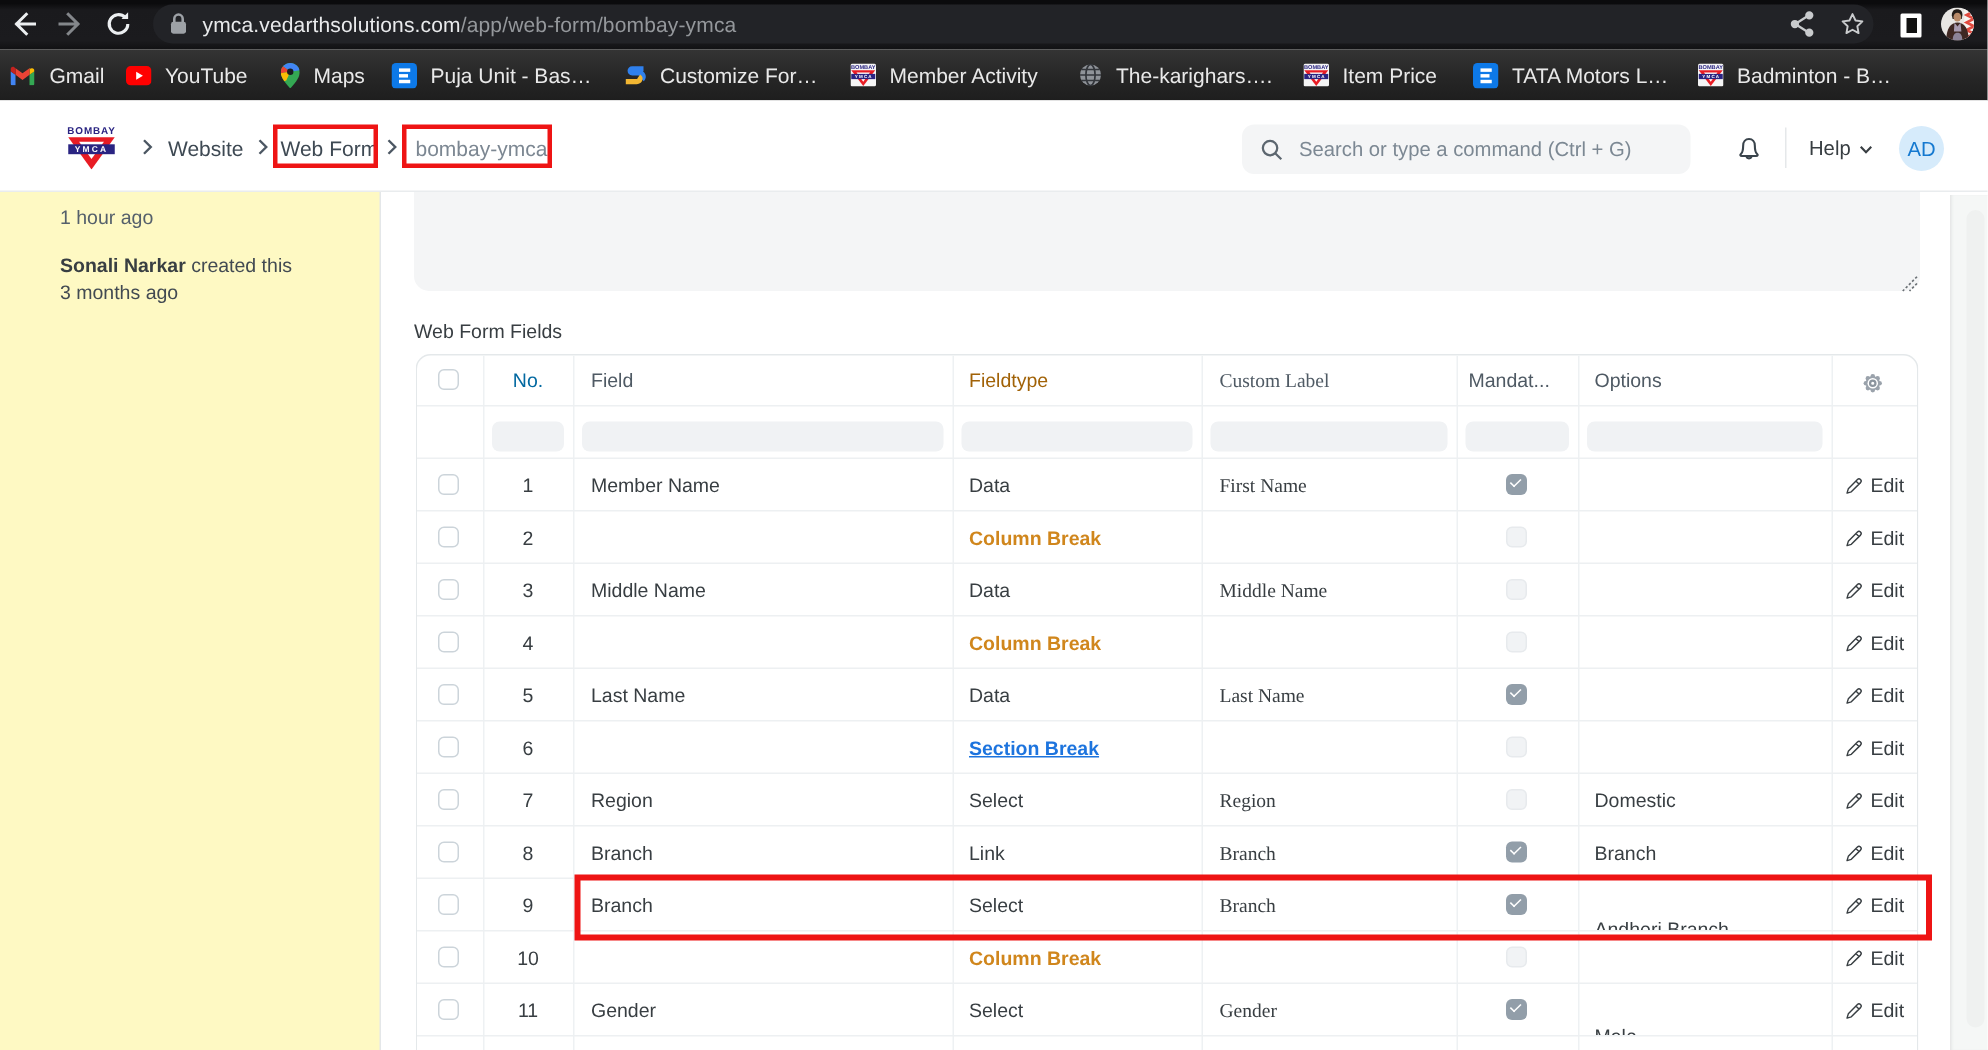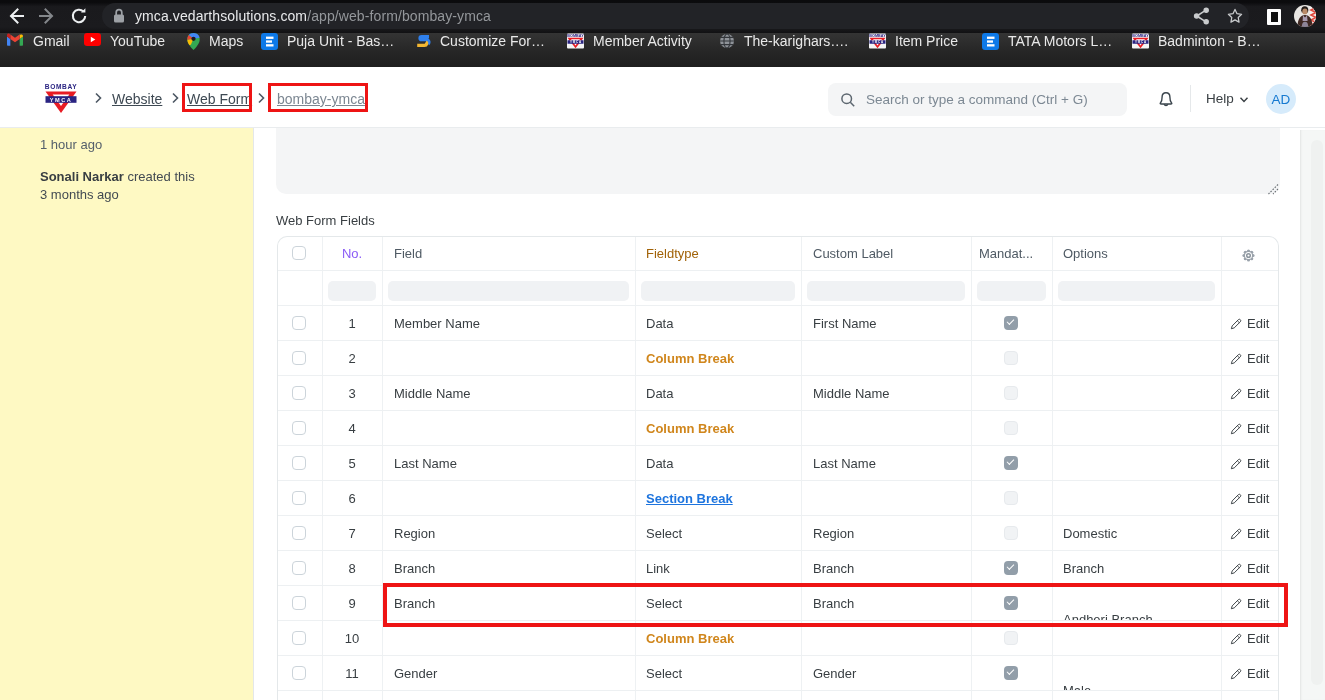--- a/index.html
+++ b/index.html
@@ -6,43 +6,43 @@
   html,body { width:1325px; height:700px; overflow:hidden; background:#fff;
     font-family:"Liberation Sans", sans-serif; }
   .abs { position:absolute; }
   
   #toolbar { position:absolute; left:0; top:0; width:1325px; height:33px;
     background:linear-gradient(180deg,#0b0b0d 0%,#0b0b0d 7%,#1a1a1d 20%,#1b1b1e 82%,#111113 100%); }
   #omnibox { position:absolute; left:102px; top:3px; width:1147px; height:26px;
     border-radius:13px; background:#222327; }
   #bookbar { position:absolute; left:0; top:33px; width:1325px; height:34px;
     background:linear-gradient(180deg,#343434 0%,#262626 55%,#1e1e1e 100%); }
-  .bm { position:absolute; top:0; height:34px; display:flex; align-items:flex-start;
+  .bm { position:absolute; top:0; height:34px; display:flex; align-items:center;
     color:#e9e9e9; font-size:14px; }
   .bm svg, .bm .fi { margin-right:9px; }
   
   #app { position:absolute; left:0; top:67px; width:1325px; height:633px; background:#fff; }
   #apphead { position:absolute; left:0; top:0; width:1325px; height:61px; background:#fff;
     border-bottom:1px solid #e9ecee; }
   #sidebar { position:absolute; left:0; top:61px; width:254px; height:572px;
     background:#fef9c3; border-right:1px solid #e4e7e9; }
-  .crumb { color:#3e4953; font-size:14px;text-decoration:underline; }
+  .crumb { color:#3e4953; font-size:14px; }
   .redbox { position:absolute; border:3px solid #ee1414; }
   .filterpill { position:absolute; top:10px; height:20px; background:#f0f2f4; border-radius:5px; }
   .cb { width:14px; height:14px; border-radius:4px; border:1px solid #ccd4da; background:#fff; }
   .cb.dis { background:#f1f3f5; border-color:#e7eaed; }
   .cb.chk { background:#929ea9; border:none; position:relative; }
   .cb.chk:after { content:""; position:absolute; left:3px; top:3.4px; width:6px; height:3.2px;
     border-left:1.9px solid #fff; border-bottom:1.9px solid #fff; transform:rotate(-45deg); }
   .obreak { color:#d0861c; font-weight:bold; }
   .sbreak { color:#1d74de; font-weight:bold;text-decoration:underline; }
   .row { position:absolute; left:0; width:1002px; height:35px; border-bottom:1px solid #edf0f2; overflow:hidden; }
   .ct { position:absolute; top:0; height:35px; line-height:35px; font-size:13px; color:#383e42; white-space:nowrap; }
   .num { left:44px; width:60px; text-align:center; }
-  .fld { left:116px; } .ftp { left:368px; } .clb { left:535px; } .opt { left:785px; }
+  .fld { left:116px; } .ftp { left:368px; } .clb { left:535px;font-family:Liberation Serif, serif; } .opt { left:785px; }
   .rcb { position:absolute; left:14px; top:10px; }
   .mcb { position:absolute; left:726px; top:10px; }
   .edit { position:absolute; left:952px; top:0; height:35px; display:flex; align-items:center; font-size:13px; color:#383e42; }
   .edit svg { margin-right:5px; }
 </style>
 </head>
 <body>
 <div id="toolbar">
 
   <svg class="abs" style="left:6px;top:6px" width="20" height="20" viewBox="0 0 20 20">
@@ -241,21 +241,21 @@
       <div class="abs" style="left:44px;top:0;width:1px;height:464px;background:#eef1f3"></div>
       <div class="abs" style="left:104px;top:0;width:1px;height:464px;background:#eef1f3"></div>
       <div class="abs" style="left:357px;top:0;width:1px;height:464px;background:#eef1f3"></div>
       <div class="abs" style="left:523px;top:0;width:1px;height:464px;background:#eef1f3"></div>
       <div class="abs" style="left:693px;top:0;width:1px;height:464px;background:#eef1f3"></div>
       <div class="abs" style="left:774px;top:0;width:1px;height:464px;background:#eef1f3"></div>
       <div class="abs" style="left:943px;top:0;width:1px;height:464px;background:#eef1f3"></div>
 
       <div class="abs" style="left:0;top:0;width:1002px;height:34px;border-bottom:1px solid #edf0f2">
         <div class="cb abs" style="left:14px;top:9px"></div>
-        <div class="ct num" style="height:34px;line-height:34px;color:#8b5cf6">No.</div>
+        <div class="ct num" style="height:34px;line-height:34px;color:#0369a1">No.</div>
         <div class="ct fld" style="height:34px;line-height:34px;color:#4f5a64">Field</div>
         <div class="ct ftp" style="height:34px;line-height:34px;color:#a16207">Fieldtype</div>
         <div class="ct clb" style="height:34px;line-height:34px;color:#4f5a64">Custom Label</div>
         <div class="ct" style="left:701px;height:34px;line-height:34px;color:#4f5a64">Mandat...</div>
         <div class="ct opt" style="height:34px;line-height:34px;color:#4f5a64">Options</div>
         <svg class="abs" style="left:963px;top:11px" width="15" height="15" viewBox="0 0 15 15">
           <g fill="#9aa2ab">
               <circle cx="7.5" cy="7.5" r="4.7"></circle>
               <circle cx="12.05" cy="7.50" r="1.55"></circle>
               <circle cx="10.72" cy="10.72" r="1.55"></circle>

